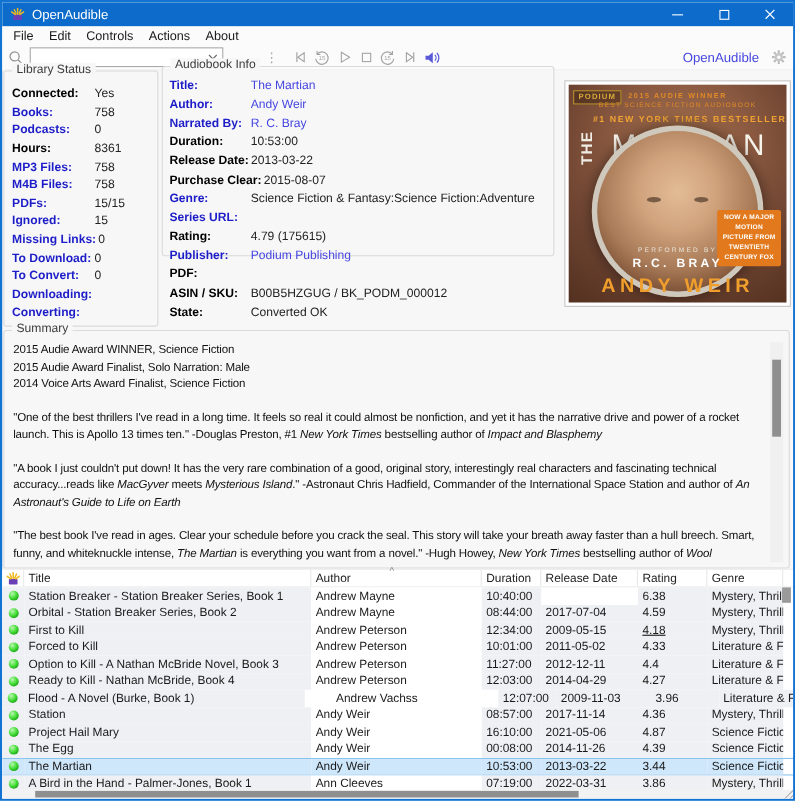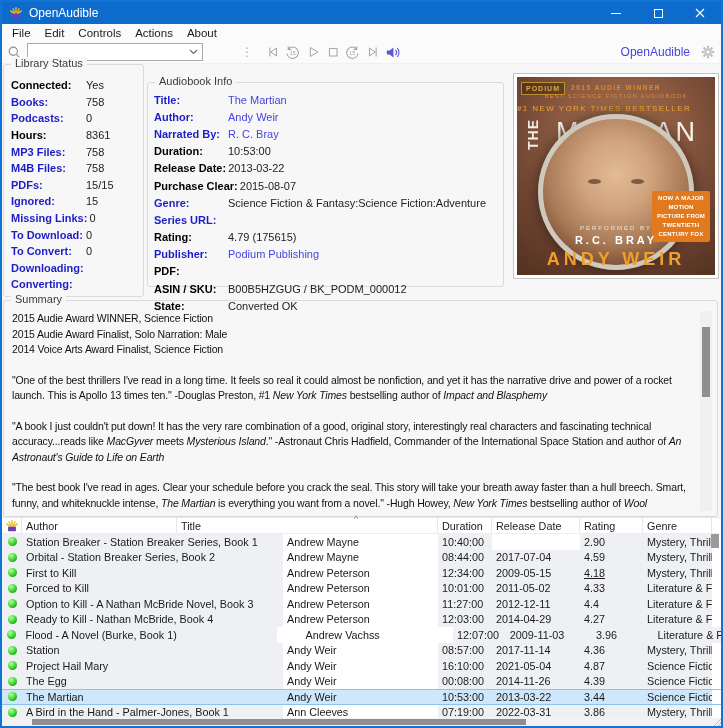--- a/index.html
+++ b/index.html
@@ -38,42 +38,42 @@
 
   
   #lib-group{left:1px;top:62px;width:141px;height:233px;}
   #lib-rows{margin-top:12px;}
   .status-row{display:flex;align-items:baseline;padding:2.3px 0 2.3px 7px;font-size:11px;white-space:nowrap;}
   .status-label{font-weight:bold;min-width:73px;color:#000;}
   .status-label.link-label{color:#1d1dc8;}
   .status-value{color:#222;margin-left:2px;}
 
   
-  #info-group{left:145px;top:80px;width:357px;height:205px;}
+  #info-group{left:145px;top:58px;width:357px;height:173px;}
   #info-rows{margin-top:8px;}
   .info-row{display:flex;align-items:baseline;padding:2.6px 0 2.6px 6px;font-size:11px;white-space:nowrap;}
   .info-label{font-weight:bold;min-width:72px;color:#000;}
   .info-label.link-label{color:#1d1dc8;}
   .info-value{color:#222;margin-left:2px;}
   .info-value.val-link{color:#4545e0;}
 
   
   .cover{position:absolute;left:511px;top:71px;width:206px;height:206px;background:#fff;border:1px solid #c4c4c4;box-sizing:border-box;padding:3px;}
   .art{position:relative;width:100%;height:100%;overflow:hidden;
        background:radial-gradient(circle at 52% 30%,#a5714f 0%,#8a5940 38%,#6b4230 68%,#53301f 100%);}
   .helmet{position:absolute;left:50%;top:58%;width:146px;height:146px;transform:translate(-50%,-50%);
        border-radius:50%;border:5px solid #cfc9bd;box-shadow:0 0 14px rgba(0,0,0,.5);
        background:radial-gradient(circle at 50% 38%,#e2bb95 0%,#d0a37d 30%,#a87a57 60%,#70452c 85%,#512f1d 100%);}
   .eye{position:absolute;width:13px;height:5px;border-radius:50%;background:#2e1c10;opacity:.55;top:41%;}
   .eye.l{left:31%;} .eye.r{right:31%;}
   .podium{position:absolute;left:4px;top:5px;border:1px solid #b8902f;color:#d8ab3a;font-size:7px;font-weight:bold;
        letter-spacing:1px;padding:2px 4px;background:rgba(40,20,10,.35);}
   .award1{position:absolute;top:7px;left:0;width:100%;text-align:center;color:#e08a28;font-size:6.5px;font-weight:bold;letter-spacing:1.5px;}
   .award2{position:absolute;top:16px;left:0;width:100%;text-align:center;color:#e08a28;font-size:6px;letter-spacing:1.2px;}
-  .bestseller{position:absolute;top:27px;left:0;width:100%;text-align:left;color:#f2a433;font-size:8px;font-weight:normal;letter-spacing:1.4px;}
+  .bestseller{position:absolute;top:27px;left:0;width:100%;text-align:right;color:#f2a433;font-size:8px;font-weight:bold;letter-spacing:1.4px;}
   .the-vert{position:absolute;left:8px;top:42px;writing-mode:vertical-rl;transform:rotate(180deg);color:#efece4;font-size:14px;font-weight:bold;letter-spacing:1px;}
   .big-title{position:absolute;left:26px;top:40px;width:168px;text-align:center;color:#f7f4ec;font-size:27px;letter-spacing:3px;font-weight:400;}
   .movie-badge{position:absolute;right:5px;top:114px;width:54px;background:#e2791c;color:#fff;font-size:6px;font-weight:bold;
        line-height:1.5;text-align:center;padding:3px 2px;border-radius:2px;letter-spacing:.2px;}
   .performed{position:absolute;bottom:44px;left:0;width:100%;text-align:center;color:#e8e4da;font-size:6px;letter-spacing:2px;}
   .narrator{position:absolute;bottom:29px;left:0;width:100%;text-align:center;color:#fff;font-size:11px;font-weight:bold;letter-spacing:3px;}
   .cov-author{position:absolute;bottom:5px;left:0;width:100%;text-align:center;color:#f09f2d;font-size:18px;font-weight:bold;letter-spacing:4px;}
 
   
   #summary-group{left:1px;top:298px;width:715px;height:217px;}
@@ -378,38 +378,38 @@
     <rect x="3.5" y="8.5" width="9" height="5.5" rx="1" fill="#6a3fb5"></rect>
     <g stroke="#f0b81e" stroke-width="1.6" stroke-linecap="round">
       <path d="M8 2v6"></path>
               <path d="M4.6 3.2l1.8 4.3"></path>
               <path d="M11.4 3.2L9.6 7.5"></path>
       <path d="M1.8 5.6l3.6 2.6"></path>
               <path d="M14.2 5.6l-3.6 2.6"></path>
     </g>
   </svg>
         </div>
+        <div class="th" style="width: 261px;">Title</div>
         <div class="th" style="width: 155px;">Author</div>
-        <div class="th" style="width: 261px;">Title</div>
         <div class="th" style="width: 54px;">Duration</div>
         <div class="th" style="width: 88px;">Release Date</div>
         <div class="th" style="width: 63px;">Rating</div>
         <div class="th" style="width: 69px;">Genre</div>
         <div class="sort-indicator">^</div>
       </div>
     <div class="tbody" id="tbody">
         <div class="tr">
           <div class="td c-icon" style="width: 20px;">
             <span class="ball"></span>
           </div>
           <div class="td c-title" style="width: 261px;">Station Breaker - Station Breaker Series, Book 1</div>
           <div class="td c-author" style="width: 155px;">Andrew Mayne</div>
           <div class="td c-duration" style="width: 54px;">10:40:00</div>
           <div class="td c-release_date" style="width: 88px; margin-top: 32px;">2017-06-14</div>
-          <div class="td c-rating" style="width: 63px;">2.90</div>
+          <div class="td c-rating" style="width: 63px;">6.38</div>
           <div class="td c-genre" style="width: 69px;">Mystery, Thriller</div>
         </div>
         <div class="tr">
           <div class="td c-icon" style="width: 20px;">
             <span class="ball"></span>
           </div>
           <div class="td c-title" style="width: 261px;">Orbital - Station Breaker Series, Book 2</div>
           <div class="td c-author" style="width: 155px;">Andrew Mayne</div>
           <div class="td c-duration" style="width: 54px;">08:44:00</div>
           <div class="td c-release_date" style="width: 88px;">2017-07-04</div>
@@ -482,21 +482,21 @@
           <div class="td c-rating" style="width: 63px;">4.36</div>
           <div class="td c-genre" style="width: 69px;">Mystery, Thriller</div>
         </div>
         <div class="tr">
           <div class="td c-icon" style="width: 20px;">
             <span class="ball"></span>
           </div>
           <div class="td c-title" style="width: 261px;">Project Hail Mary</div>
           <div class="td c-author" style="width: 155px;">Andy Weir</div>
           <div class="td c-duration" style="width: 54px;">16:10:00</div>
-          <div class="td c-release_date" style="width: 88px;">2021-05-04</div>
+          <div class="td c-release_date" style="width: 88px;">2021-05-06</div>
           <div class="td c-rating" style="width: 63px;">4.87</div>
           <div class="td c-genre" style="width: 69px;">Science Fiction &amp; Fantasy</div>
         </div>
         <div class="tr">
           <div class="td c-icon" style="width: 20px;">
             <span class="ball"></span>
           </div>
           <div class="td c-title" style="width: 261px;">The Egg</div>
           <div class="td c-author" style="width: 155px;">Andy Weir</div>
           <div class="td c-duration" style="width: 54px;">00:08:00</div>

